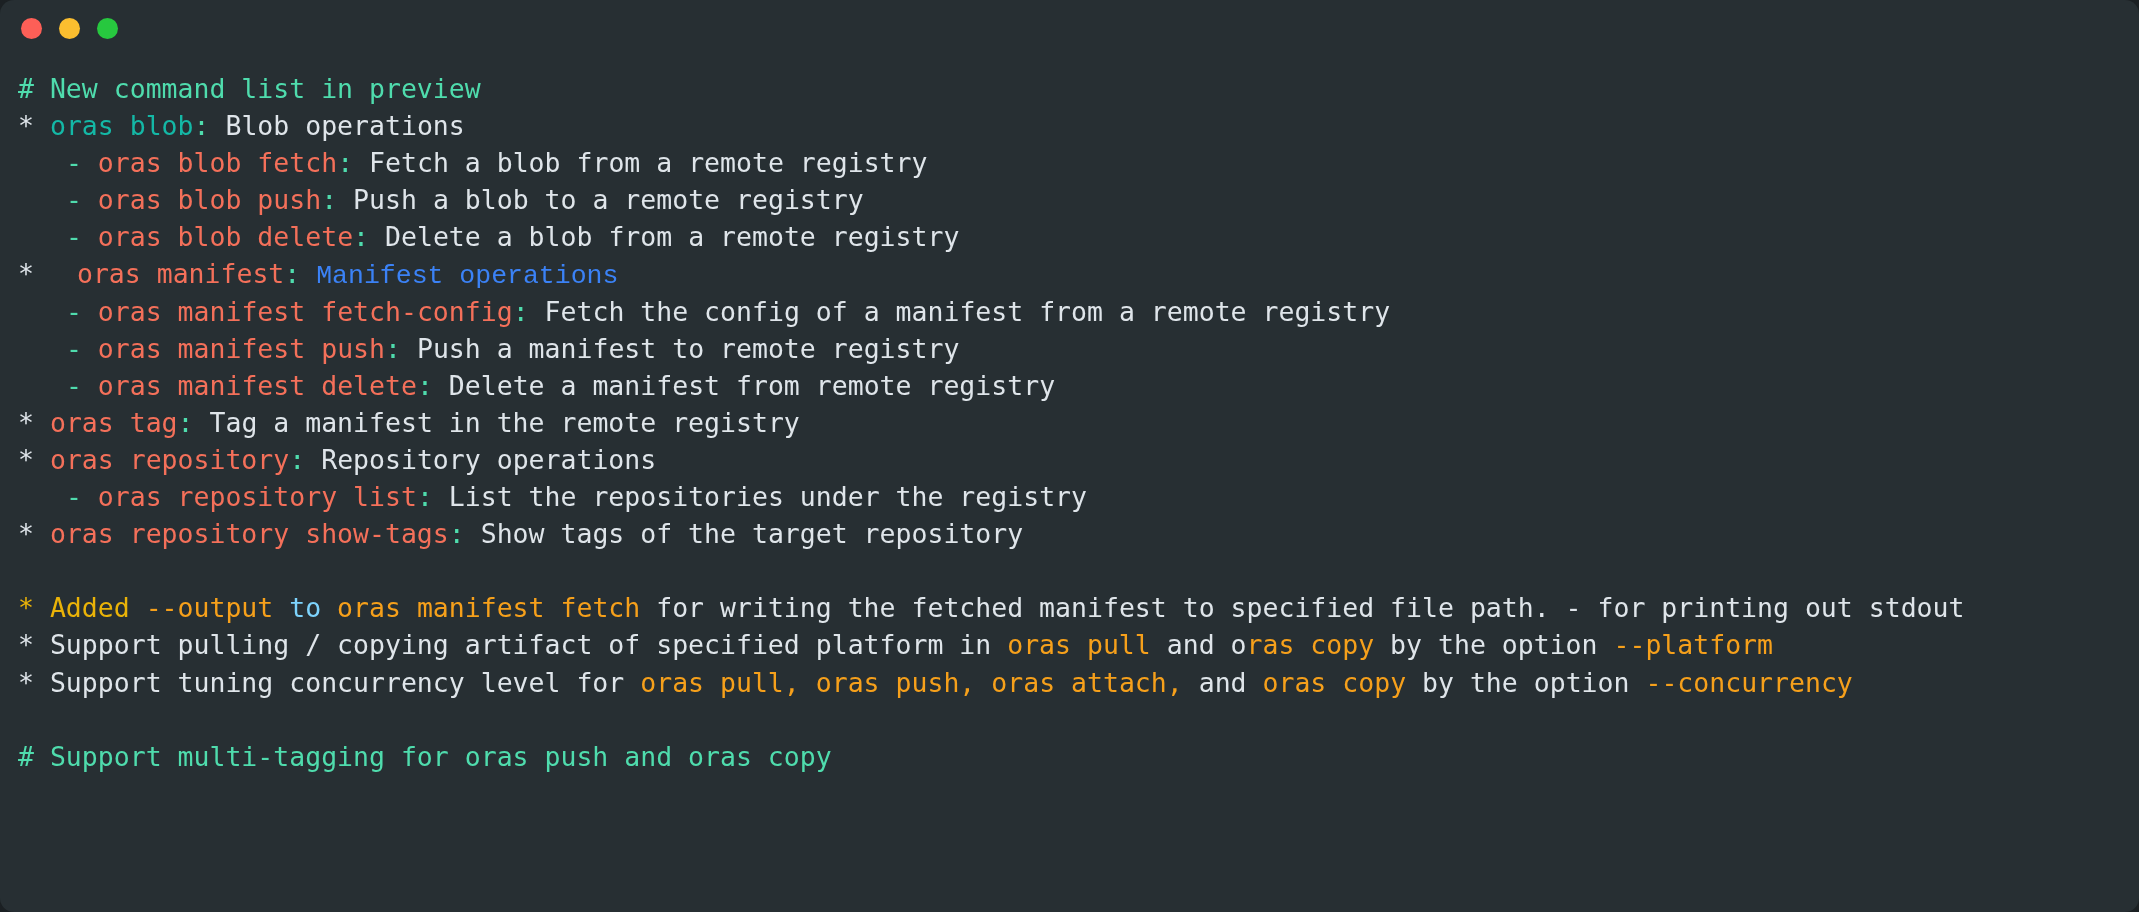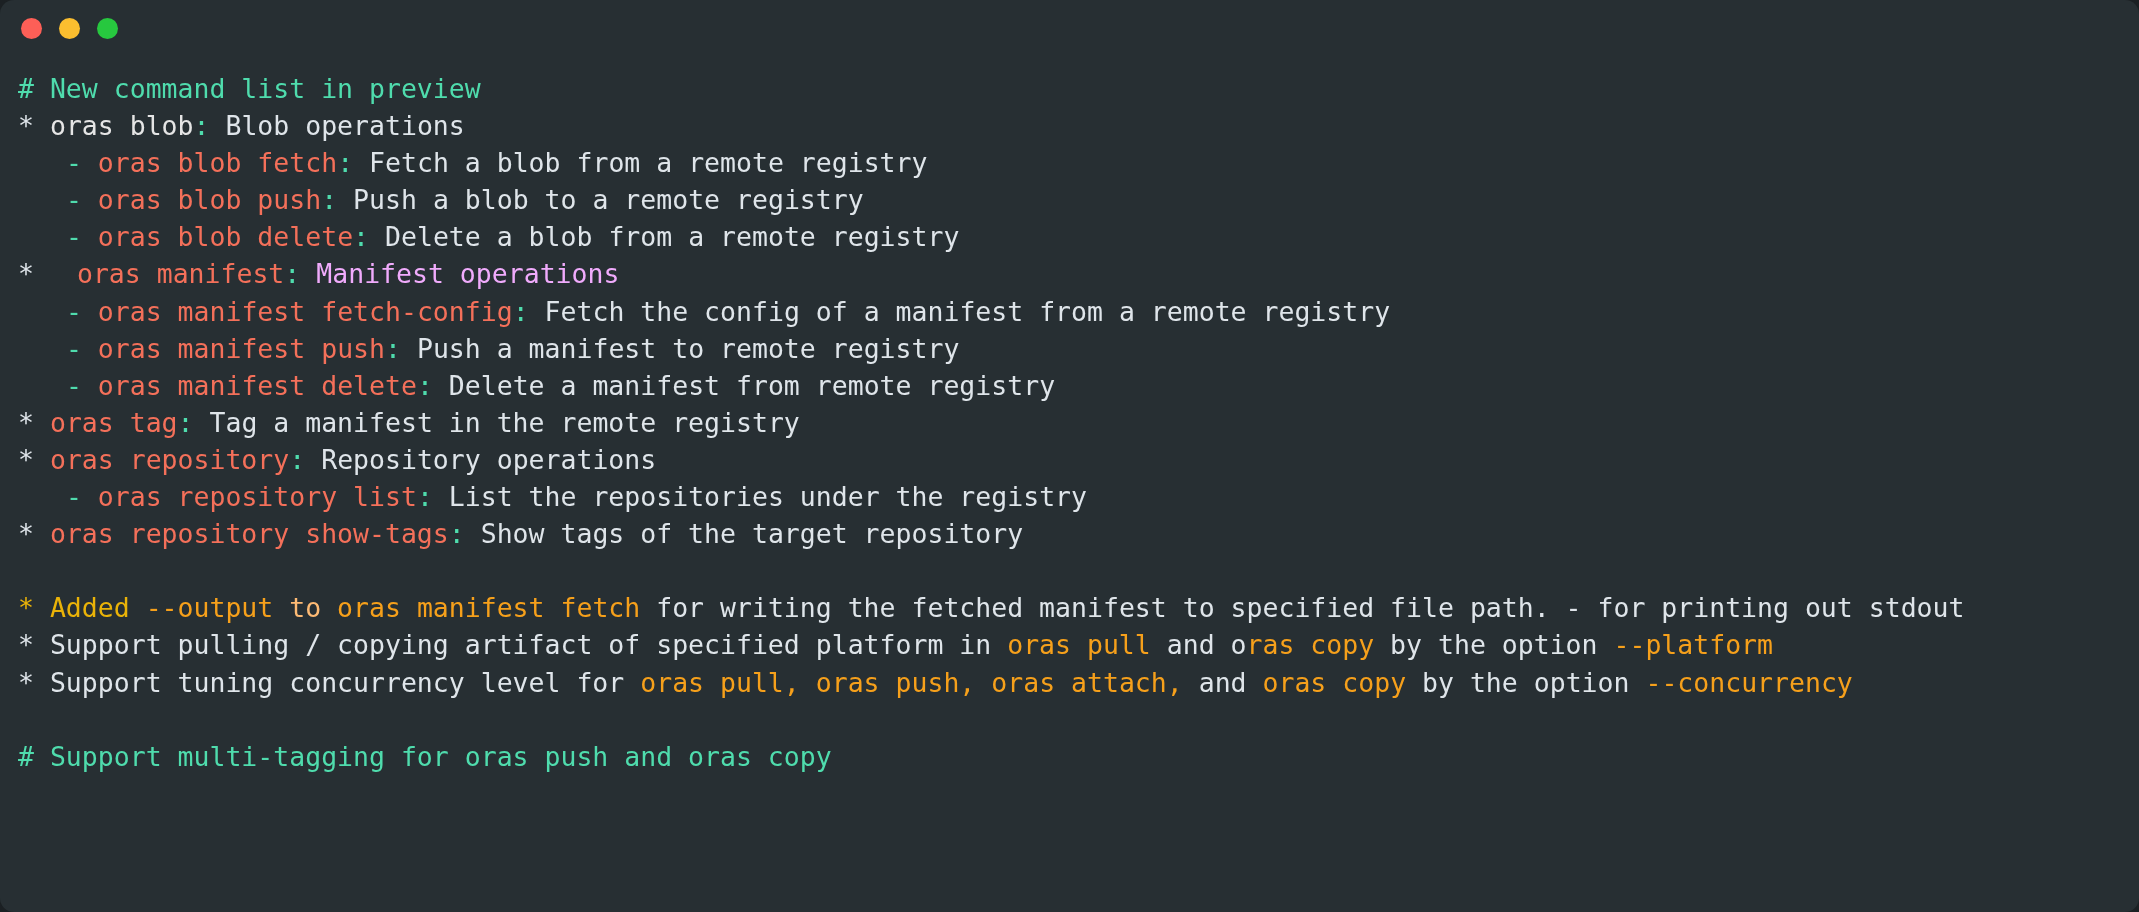--- a/index.html
+++ b/index.html
@@ -75,33 +75,33 @@
 <div id="terminal-window">
 
   <div id="titlebar">
     <span class="dot dot-close"></span>
     <span class="dot dot-minimize"></span>
     <span class="dot dot-zoom"></span>
   </div>
 
   <div id="console">
       <div class="line"><span style="color: rgb(79, 220, 173);"># New command list in preview</span></div>
-      <div class="line"><span style="color: rgb(223, 229, 234);">* </span><span style="color: #e5e5e5;">oras blob</span><span style="color: rgb(79, 220, 173);">:</span><span style="color: rgb(223, 229, 234);"> Blob operations</span></div>
+      <div class="line"><span style="color: rgb(223, 229, 234);">* </span><span style="color: #14b8a6;">oras blob</span><span style="color: rgb(79, 220, 173);">:</span><span style="color: rgb(223, 229, 234);"> Blob operations</span></div>
       <div class="line"><span style="color: rgb(223, 229, 234);">   </span><span style="color: rgb(79, 220, 173);">-</span><span style="color: rgb(223, 229, 234);"> </span><span style="color: rgb(244, 112, 90);">oras blob fetch</span><span style="color: rgb(79, 220, 173);">:</span><span style="color: rgb(223, 229, 234);"> Fetch a blob from a remote registry</span></div>
       <div class="line"><span style="color: rgb(223, 229, 234);">   </span><span style="color: rgb(79, 220, 173);">-</span><span style="color: rgb(223, 229, 234);"> </span><span style="color: rgb(244, 112, 90);">oras blob push</span><span style="color: rgb(79, 220, 173);">:</span><span style="color: rgb(223, 229, 234);"> Push a blob to a remote registry</span></div>
       <div class="line"><span style="color: rgb(223, 229, 234);">   </span><span style="color: rgb(79, 220, 173);">-</span><span style="color: rgb(223, 229, 234);"> </span><span style="color: rgb(244, 112, 90);">oras blob delete</span><span style="color: rgb(79, 220, 173);">:</span><span style="color: rgb(223, 229, 234);"> Delete a blob from a remote registry</span></div>
-      <div class="line"><span style="color: rgb(223, 229, 234);">* </span><span style="color: rgb(244, 112, 90); margin-left: 27px;">oras manifest</span><span style="color: rgb(79, 220, 173);">:</span><span style="color: #f0abfc;"> Manifest operations</span></div>
+      <div class="line"><span style="color: rgb(223, 229, 234);">* </span><span style="color: rgb(244, 112, 90); margin-left: 27px;">oras manifest</span><span style="color: rgb(79, 220, 173);">:</span><span style="color: #3b82f6; font-family: Liberation Mono, monospace;"> Manifest operations</span></div>
       <div class="line"><span style="color: rgb(223, 229, 234);">   </span><span style="color: rgb(79, 220, 173);">-</span><span style="color: rgb(223, 229, 234);"> </span><span style="color: rgb(244, 112, 90);">oras manifest fetch-config</span><span style="color: rgb(79, 220, 173);">:</span><span style="color: rgb(223, 229, 234);"> Fetch the config of a manifest from a remote registry</span></div>
       <div class="line"><span style="color: rgb(223, 229, 234);">   </span><span style="color: rgb(79, 220, 173);">-</span><span style="color: rgb(223, 229, 234);"> </span><span style="color: rgb(244, 112, 90);">oras manifest push</span><span style="color: rgb(79, 220, 173);">:</span><span style="color: rgb(223, 229, 234);"> Push a manifest to remote registry</span></div>
       <div class="line"><span style="color: rgb(223, 229, 234);">   </span><span style="color: rgb(79, 220, 173);">-</span><span style="color: rgb(223, 229, 234);"> </span><span style="color: rgb(244, 112, 90);">oras manifest delete</span><span style="color: rgb(79, 220, 173);">:</span><span style="color: rgb(223, 229, 234);"> Delete a manifest from remote registry</span></div>
       <div class="line"><span style="color: rgb(223, 229, 234);">* </span><span style="color: rgb(244, 112, 90);">oras tag</span><span style="color: rgb(79, 220, 173);">:</span><span style="color: rgb(223, 229, 234);"> Tag a manifest in the remote registry</span></div>
       <div class="line"><span style="color: rgb(223, 229, 234);">* </span><span style="color: rgb(244, 112, 90);">oras repository</span><span style="color: rgb(79, 220, 173);">:</span><span style="color: rgb(223, 229, 234);"> Repository operations</span></div>
       <div class="line"><span style="color: rgb(223, 229, 234);">   </span><span style="color: rgb(79, 220, 173);">-</span><span style="color: rgb(223, 229, 234);"> </span><span style="color: rgb(244, 112, 90);">oras repository list</span><span style="color: rgb(79, 220, 173);">:</span><span style="color: rgb(223, 229, 234);"> List the repositories under the registry</span></div>
       <div class="line"><span style="color: rgb(223, 229, 234);">* </span><span style="color: rgb(244, 112, 90);">oras repository show-tags</span><span style="color: rgb(79, 220, 173);">:</span><span style="color: rgb(223, 229, 234);"> Show tags of the target repository</span></div>
       <div class="line blank"> </div>
-      <div class="line"><span style="color: #eab308; margin-top: 44px;">* Added </span><span style="color: rgb(246, 160, 27);">--output</span><span style="color: #fdba74;"> to </span><span style="color: rgb(246, 160, 27);">oras manifest fetch</span><span style="color: rgb(223, 229, 234);"> for writing the fetched manifest to specified file path. - for printing out stdout</span></div>
+      <div class="line"><span style="color: #eab308; margin-top: 44px;">* Added </span><span style="color: rgb(246, 160, 27);">--output</span><span style="color: #7dd3fc;"> to </span><span style="color: rgb(246, 160, 27);">oras manifest fetch</span><span style="color: rgb(223, 229, 234);"> for writing the fetched manifest to specified file path. - for printing out stdout</span></div>
       <div class="line"><span style="color: rgb(223, 229, 234);">* Support pulling / copying artifact of specified platform in </span><span style="color: rgb(246, 160, 27);">oras pull</span><span style="color: rgb(223, 229, 234);"> and </span><span style="color: rgb(223, 229, 234);">o</span><span style="color: rgb(246, 160, 27);">ras copy</span><span style="color: rgb(223, 229, 234);"> by the option </span><span style="color: rgb(246, 160, 27);">--platform</span></div>
       <div class="line"><span style="color: rgb(223, 229, 234);">* Support tuning concurrency level for </span><span style="color: rgb(246, 160, 27);">oras pull,</span><span style="color: rgb(223, 229, 234);"> </span><span style="color: rgb(246, 160, 27);">oras push,</span><span style="color: rgb(223, 229, 234);"> </span><span style="color: rgb(246, 160, 27);">oras attach,</span><span style="color: rgb(223, 229, 234);"> and </span><span style="color: rgb(246, 160, 27);">oras copy</span><span style="color: rgb(223, 229, 234);"> by the option </span><span style="color: rgb(246, 160, 27);">--concurrency</span></div>
       <div class="line blank"> </div>
       <div class="line"><span style="color: rgb(79, 220, 173);"># Support multi-tagging for oras push and oras copy</span></div>
     </div>
 
 </div>
 
 </body></html>

